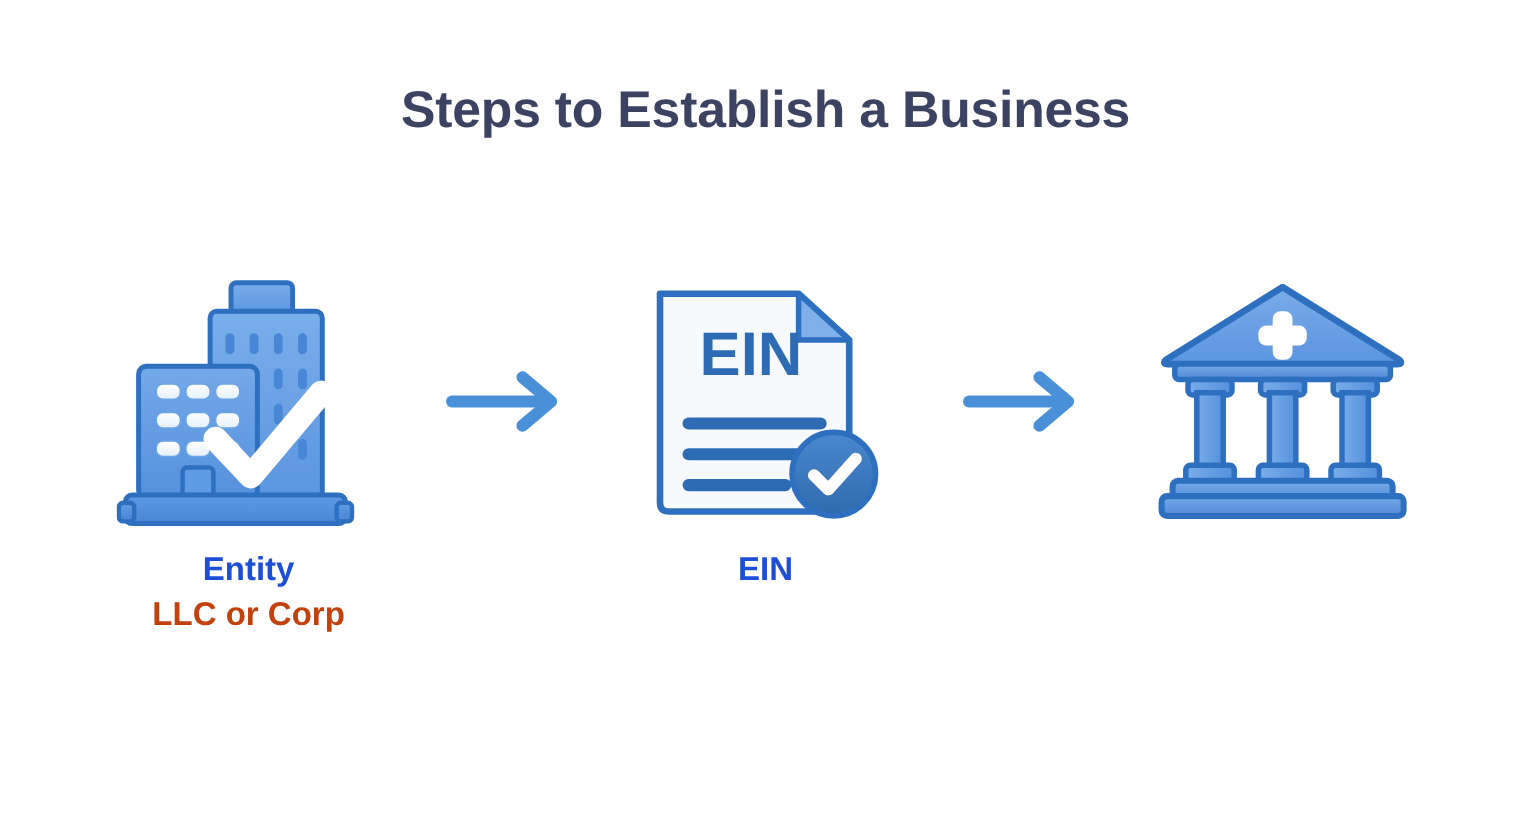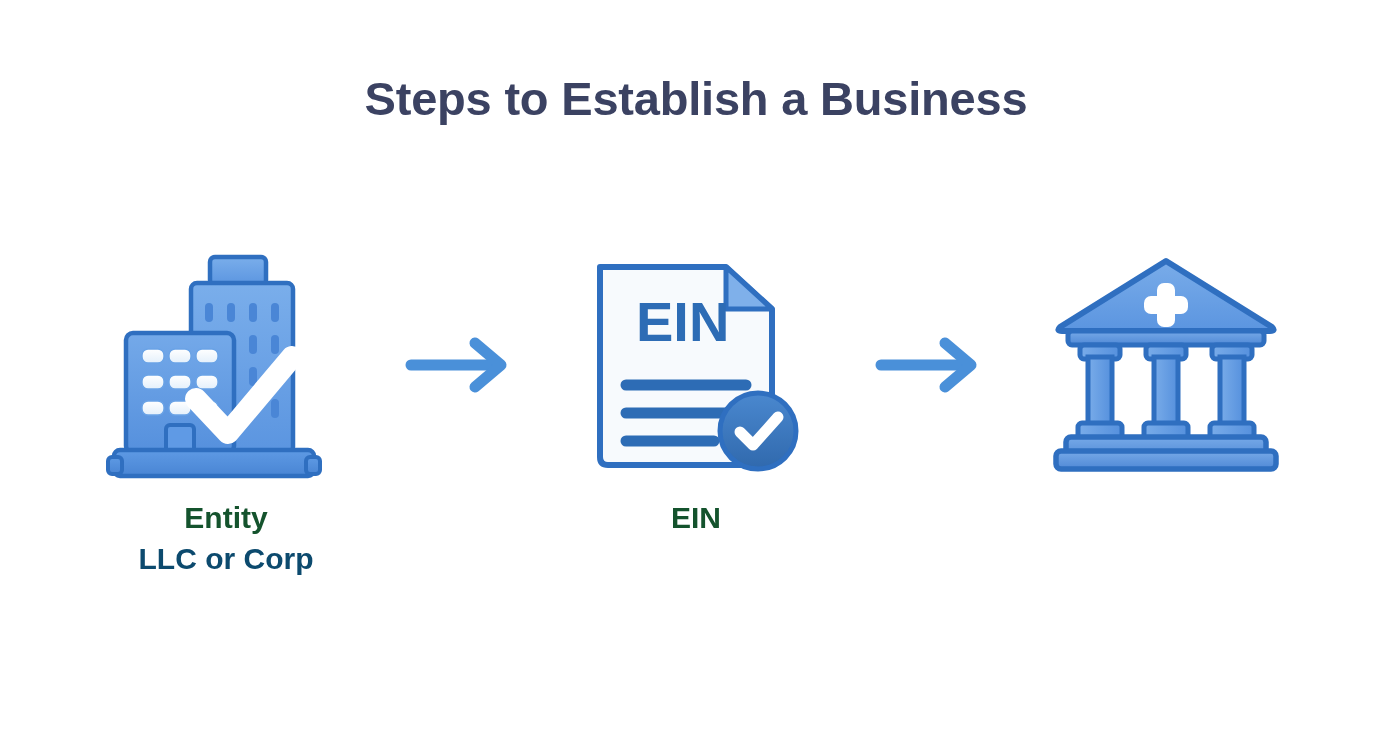--- a/index.html
+++ b/index.html
@@ -61,29 +61,29 @@
     width: 240px;
     height: 240px;
     display: flex;
     align-items: center;
     justify-content: center;
   }
 
   .step-label {
     margin-top: 12px;
     text-align: center;
-    color: #14532d;
+    color: #1d4ed8;
     font-size: 30px;
     font-weight: bold;
     line-height: 1.38;
     white-space: nowrap;
   }
   .step-sublabel {
     text-align: center;
-    color: #0c4a6e;
+    color: #c2410c;
     font-size: 30px;
     font-weight: bold;
     line-height: 1.38;
     white-space: nowrap;
   }
 
   
   .arrow-connector {
     width: 170px;
     height: 240px;

